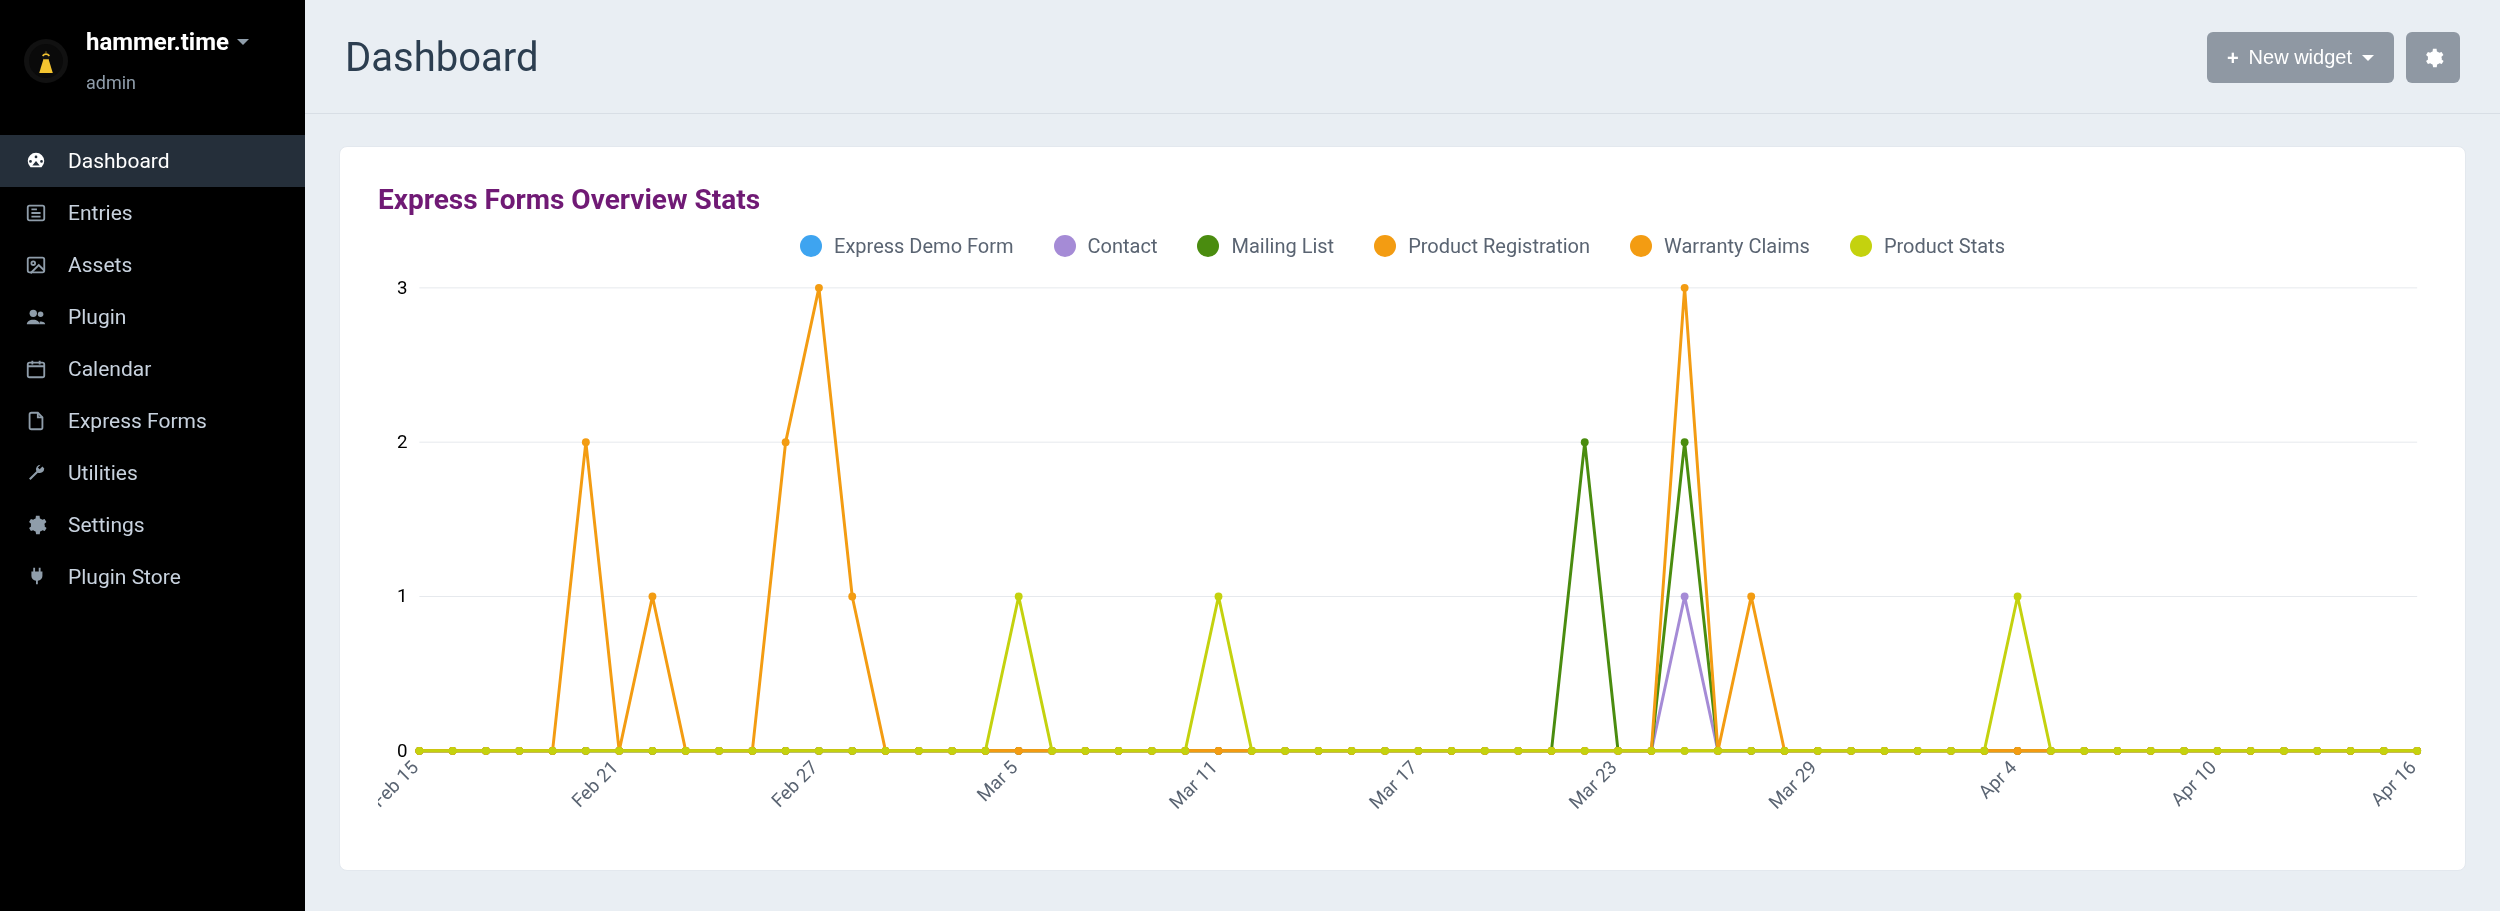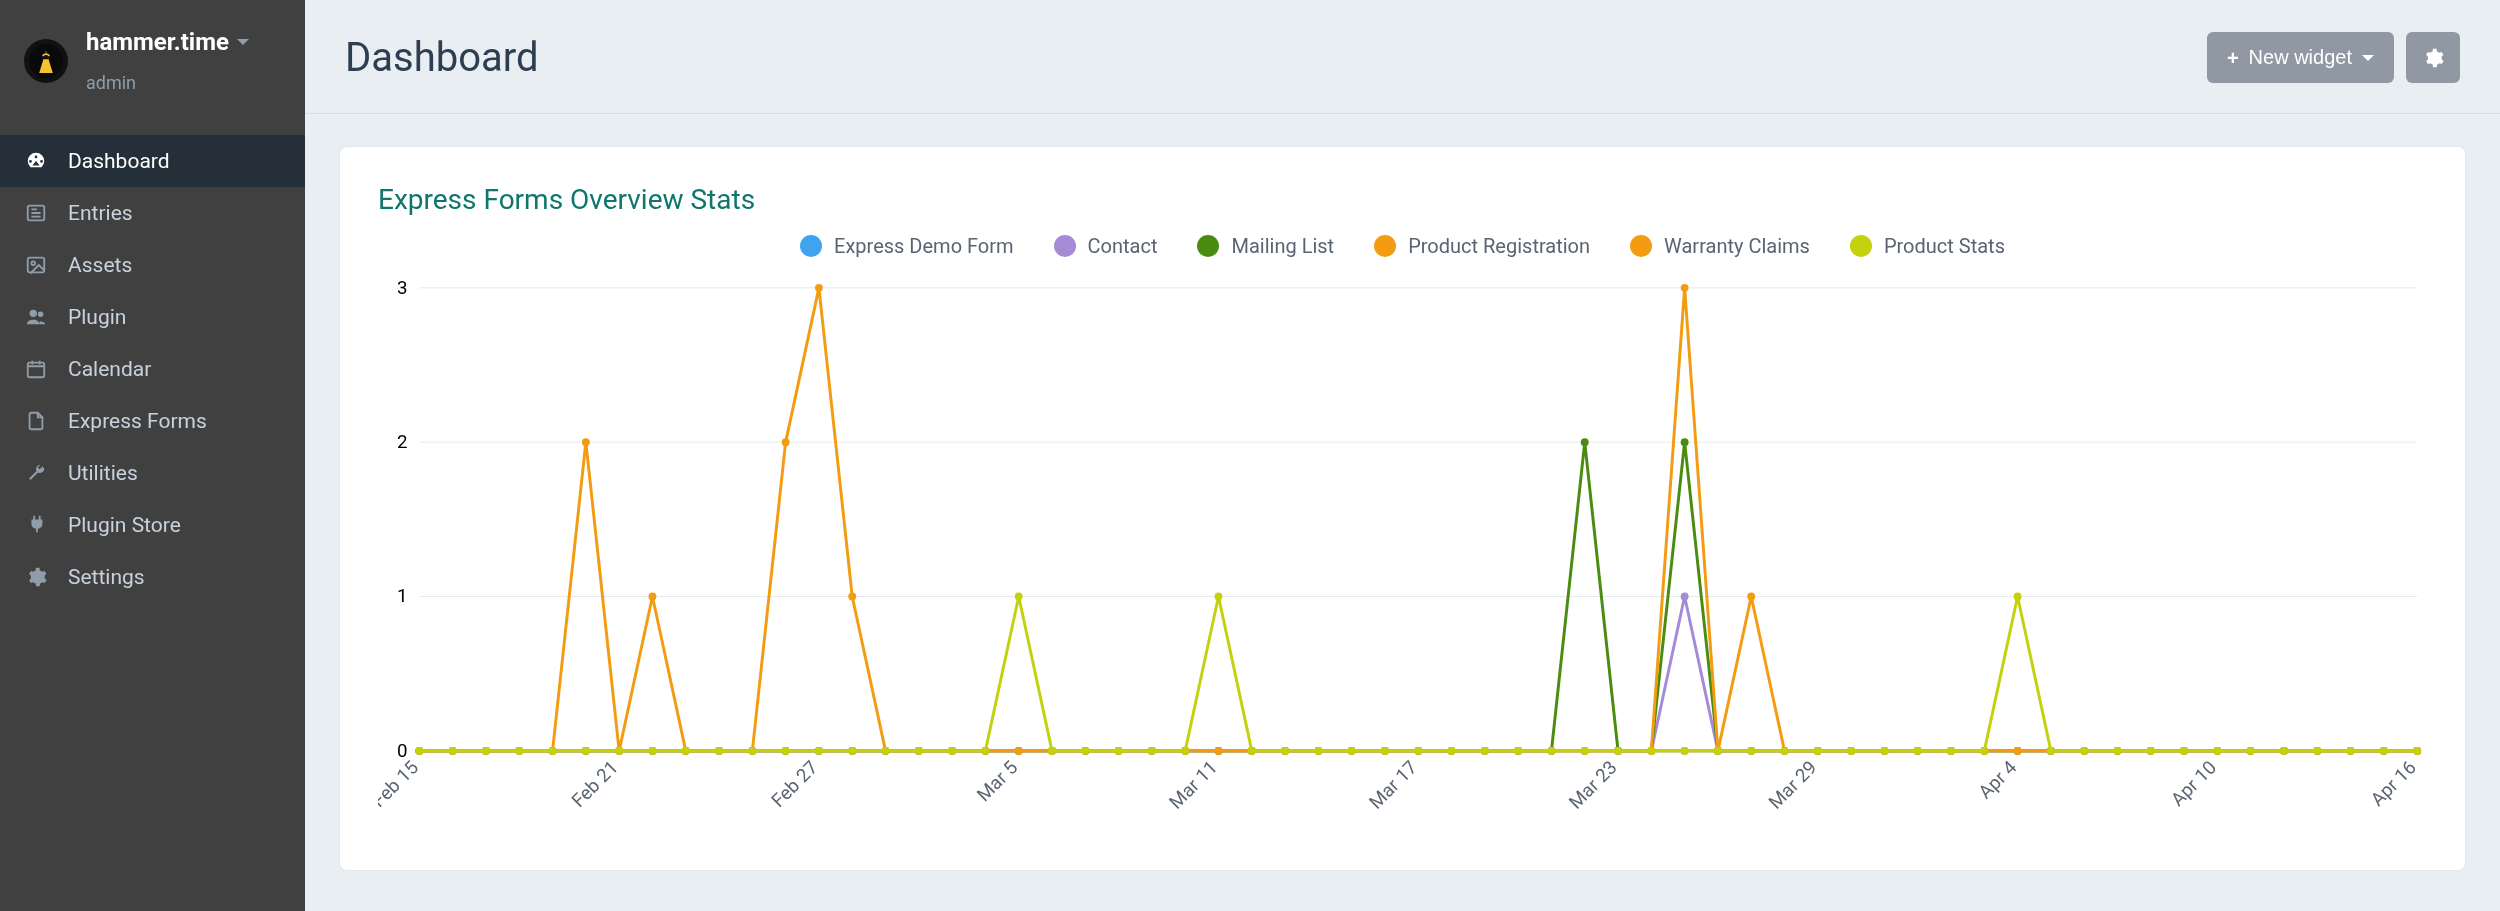--- a/index.html
+++ b/index.html
@@ -9,21 +9,21 @@
     color: #3f4d5a;
     width: 2500px;
     height: 911px;
     overflow: hidden;
   }
   
   .sidebar {
     position: fixed;
     left: 0; top: 0; bottom: 0;
     width: 305px;
-    background: #404040;
+    background: #000000;
     color: #c8d2de;
     display: flex;
     flex-direction: column;
     z-index: 10;
   }
   .sidebar-header {
     padding: 28px 24px 24px 24px;
     display: flex;
     align-items: center;
     gap: 18px;
@@ -104,22 +104,22 @@
   
   .widget {
     margin: 32px 34px;
     background:#fff;
     border:1px solid #e3e8ee;
     border-radius:8px;
     padding: 36px 38px 40px 38px;
   }
   .widget-title {
     font-size:28px;
-    font-weight:400;
-    color:#0f766e;
+    font-weight:700;
+    color:#701a75;
     margin-bottom: 18px;
   }
   .legend {
     display:flex;gap:40px;justify-content:center;flex-wrap:wrap;
     margin-bottom: 20px;
   }
   .legend-item { display:flex;align-items:center;gap:12px;font-size:20px;color:#5a6472; }
   .swatch { width:22px;height:22px;border-radius:50%; }
   .chart-wrap { position:relative; }
   svg.chart { width:100%; display:block; }
@@ -205,32 +205,32 @@
         <span class="nav-icon">
           <svg viewBox="0 0 24 24" width="22" height="22" fill="currentColor">
             <path d="M21 7a5 5 0 01-7 4.6L6 19.6 4.4 18l8-8A5 5 0 0117 3l-3 3 2 2 3-3c.7.6 1.3 1.3 2 2z"></path>
           </svg>
         </span>
         <span>Utilities</span>
       </div>
       <div class="nav-item">
         <span class="nav-icon">
           <svg viewBox="0 0 24 24" width="22" height="22" fill="currentColor">
+            <path d="M12 8a4 4 0 100 8 4 4 0 000-8zm9.4 4c0-.5-.05-1-.15-1.5l2.1-1.65-2-3.46-2.5 1a7.6 7.6 0 00-2.6-1.5L15.9 2h-4l-.35 2.89a7.6 7.6 0 00-2.6 1.5l-2.5-1-2 3.46L6.55 10.5A7.5 7.5 0 006.4 12c0 .5.05 1 .15 1.5l-2.1 1.65 2 3.46 2.5-1c.78.66 1.66 1.17 2.6 1.5L12.1 22h4l.35-2.89a7.6 7.6 0 002.6-1.5l2.5 1 2-3.46-2.1-1.65c.1-.5.15-1 .15-1.5z"></path>
+          </svg>
+        </span>
+        <span>Settings</span>
+      </div>
+      <div class="nav-item">
+        <span class="nav-icon">
+          <svg viewBox="0 0 24 24" width="22" height="22" fill="currentColor">
             <path d="M9 2v4H7v5a5 5 0 005 5v4h2v-4a5 5 0 005-5V6h-2V2h-2v4h-4V2H9z"></path>
           </svg>
         </span>
         <span>Plugin Store</span>
-      </div>
-      <div class="nav-item">
-        <span class="nav-icon">
-          <svg viewBox="0 0 24 24" width="22" height="22" fill="currentColor">
-            <path d="M12 8a4 4 0 100 8 4 4 0 000-8zm9.4 4c0-.5-.05-1-.15-1.5l2.1-1.65-2-3.46-2.5 1a7.6 7.6 0 00-2.6-1.5L15.9 2h-4l-.35 2.89a7.6 7.6 0 00-2.6 1.5l-2.5-1-2 3.46L6.55 10.5A7.5 7.5 0 006.4 12c0 .5.05 1 .15 1.5l-2.1 1.65 2 3.46 2.5-1c.78.66 1.66 1.17 2.6 1.5L12.1 22h4l.35-2.89a7.6 7.6 0 002.6-1.5l2.5 1 2-3.46-2.1-1.65c.1-.5.15-1 .15-1.5z"></path>
-          </svg>
-        </span>
-        <span>Settings</span>
       </div>
     </nav>
 </aside>
 
 <main class="main">
   <div class="topbar">
     <h1 class="page-title">Dashboard</h1>
     <div class="actions">
       <button class="btn">
         <span class="plus-icon">+</span>

